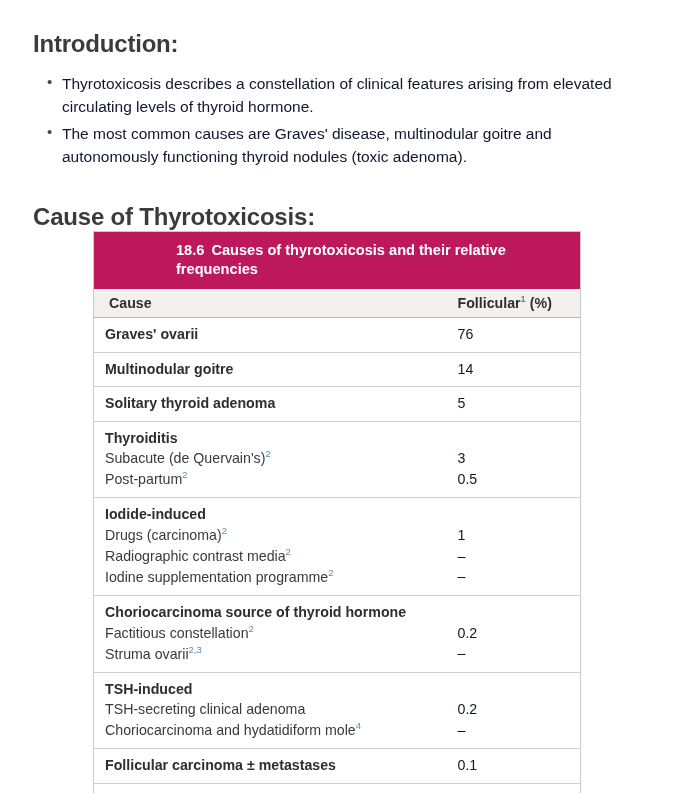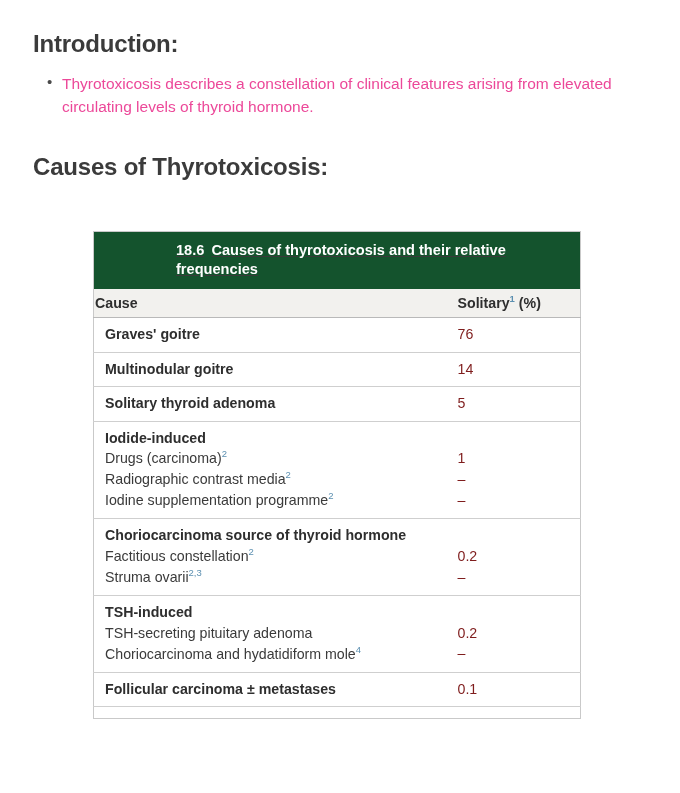--- a/index.html
+++ b/index.html
@@ -34,21 +34,21 @@
   }
   ul.bullets {
     margin: 0;
     padding: 0 0 0 29px;
     list-style: none;
   }
   ul.bullets li {
     position: relative;
     font-size: 15.5px;
     line-height: 1.52;
-    color: #ec4899;
+    color: #0f172a;
     margin-bottom: 3px;
     padding-right: 18px;
   }
   ul.bullets li::before {
     content: "\2022";
     position: absolute;
     left: -15px;
     top: -1px;
     font-size: 15px;
     color: #4a4a4a;
@@ -57,25 +57,24 @@
   
   .box-wrap {
     position: absolute;
     left: 93px;
     top: 231px;
     width: 488px;
   }
   .box-header {
     display: flex;
     align-items: flex-start;
-    background: #14532d;
+    background: #be185d;
     border: 1px solid #c9c9c9;
     border-bottom: none;
     box-sizing: border-box;
-    text-decoration: underline;
   }
   .info-cell {
     width: 68px;
     min-width: 68px;
     background: #e6e1d9;
     display: flex;
     align-items: center;
     justify-content: center;
     border-right: 1px solid #d3cec6;
     box-sizing: border-box;
@@ -125,21 +124,21 @@
   .col-freq  { width: auto; }
 
   tr.head-row td {
     background: #f2f1ee;
     border-bottom: 1px solid #b9b9b9;
     font-size: 14.2px;
     font-weight: bold;
     color: #2e2e2e;
     padding: 6px 0 6px 0;
   }
-  tr.head-row td.col-cause { padding-left: 1px; }
+  tr.head-row td.col-cause { padding-left: 15px; }
   tr.head-row td.col-freq  { padding-left: 2px; }
 
   tr.data-row td {
     border-bottom: 1px solid #cfcfcf;
     padding: 6px 0 7px 0;
     font-size: 14.2px;
     color: #2e2e2e;
   }
   tr.data-row td.col-cause { padding-left: 11px; }
   tr.data-row td.col-freq  { padding-left: 2px; }
@@ -153,21 +152,21 @@
   }
   .cause-sub {
     display: block;
     line-height: 1.48;
     color: #3a3a3a;
     font-weight: normal;
   }
   .val {
     display: block;
     line-height: 1.45;
-    color: #7f1d1d;
+    color: #0f172a;
   }
   .val.spacer { visibility: hidden; }
   sup.fn {
     color: #5b8fb0;
     font-size: 9.5px;
     vertical-align: super;
     line-height: 0;
   }
   .tail-row td {
     height: 11px;
@@ -175,22 +174,23 @@
     background: #ffffff;
   }
 </style>
 </head>
 <body>
 
 <div class="prose">
   <h1 class="section-title">Introduction:</h1>
   <ul class="bullets">
     <li>Thyrotoxicosis describes a constellation of clinical features arising from elevated circulating levels of thyroid hormone.</li>
+    <li>The most common causes are Graves' disease, multinodular goitre and autonomously functioning thyroid nodules (toxic adenoma).</li>
   </ul>
-  <h1 class="section-title second">Causes of Thyrotoxicosis:</h1>
+  <h1 class="section-title second">Cause of Thyrotoxicosis:</h1>
 </div>
 
 <div class="box-wrap">
 
   <div class="box-header">
     <div class="info-cell">
       <span class="info-glyph">
         <span class="dot"></span>
         <span class="stem"></span>
       </span>
@@ -202,26 +202,26 @@
 
   <table class="freq">
     <colgroup>
         <col class="col-cause">
         <col class="col-freq">
       </colgroup>
     <tbody>
 
       <tr class="head-row">
         <td class="col-cause">Cause</td>
-        <td class="col-freq"><span>Solitary</span><sup class="fn">1</sup>&nbsp;<span>(%)</span></td>
+        <td class="col-freq"><span>Follicular</span><sup class="fn">1</sup>&nbsp;<span>(%)</span></td>
       </tr>
 
       <tr class="data-row">
         <td class="col-cause">
-          <span class="cause-main">Graves' goitre</span>
+          <span class="cause-main">Graves' ovarii</span>
         </td>
         <td class="col-freq">
           <span class="val">76</span>
         </td>
       </tr>
 
       <tr class="data-row">
         <td class="col-cause">
           <span class="cause-main">Multinodular goitre</span>
         </td>
@@ -232,20 +232,32 @@
 
       <tr class="data-row">
         <td class="col-cause">
           <span class="cause-main">Solitary thyroid adenoma</span>
         </td>
         <td class="col-freq">
           <span class="val">5</span>
         </td>
       </tr>
 
+      <tr class="data-row group-start">
+        <td class="col-cause">
+          <span class="cause-main">Thyroiditis</span>
+          <span class="cause-sub"><span>Subacute (de Quervain's)</span><sup class="fn">2</sup></span>
+          <span class="cause-sub"><span>Post-partum</span><sup class="fn">2</sup></span>
+        </td>
+        <td class="col-freq">
+          <span class="val spacer">&nbsp;</span>
+          <span class="val">3</span>
+          <span class="val">0.5</span>
+        </td>
+      </tr>
 
       <tr class="data-row group-start">
         <td class="col-cause">
           <span class="cause-main">Iodide-induced</span>
           <span class="cause-sub"><span>Drugs (carcinoma)</span><sup class="fn">2</sup></span>
           <span class="cause-sub"><span>Radiographic contrast media</span><sup class="fn">2</sup></span>
           <span class="cause-sub"><span>Iodine supplementation programme</span><sup class="fn">2</sup></span>
         </td>
         <td class="col-freq">
           <span class="val spacer">&nbsp;</span>
@@ -264,21 +276,21 @@
         <td class="col-freq">
           <span class="val spacer">&nbsp;</span>
           <span class="val">0.2</span>
           <span class="val">–</span>
         </td>
       </tr>
 
       <tr class="data-row group-start">
         <td class="col-cause">
           <span class="cause-main">TSH-induced</span>
-          <span class="cause-sub"><span>TSH-secreting pituitary adenoma</span><sup class="fn"></sup></span>
+          <span class="cause-sub"><span>TSH-secreting clinical adenoma</span><sup class="fn"></sup></span>
           <span class="cause-sub"><span>Choriocarcinoma and hydatidiform mole</span><sup class="fn">4</sup></span>
         </td>
         <td class="col-freq">
           <span class="val spacer">&nbsp;</span>
           <span class="val">0.2</span>
           <span class="val">–</span>
         </td>
       </tr>
 
       <tr class="data-row group-start last">

